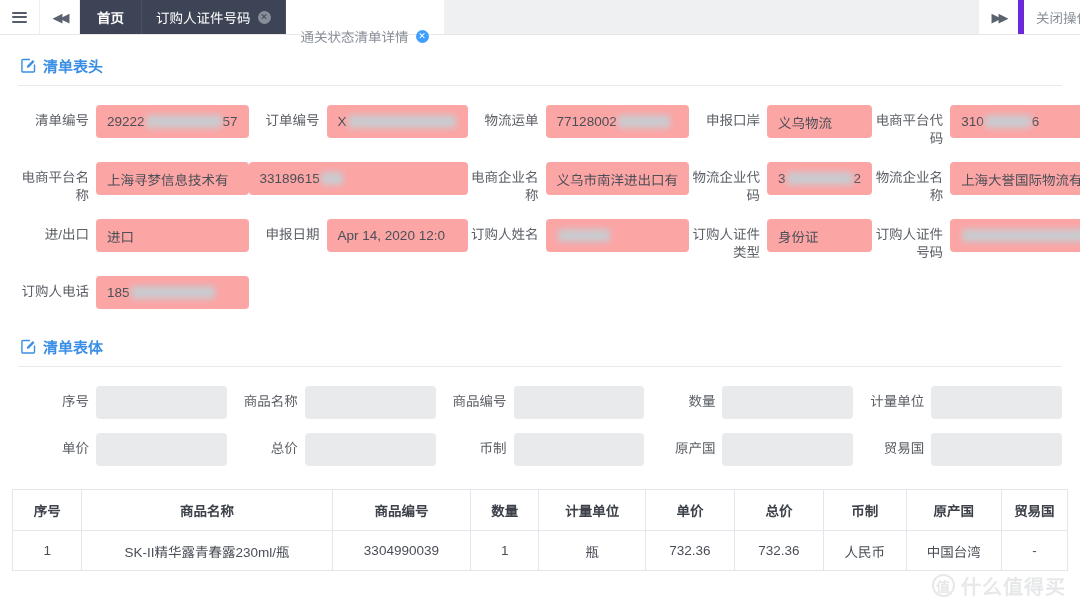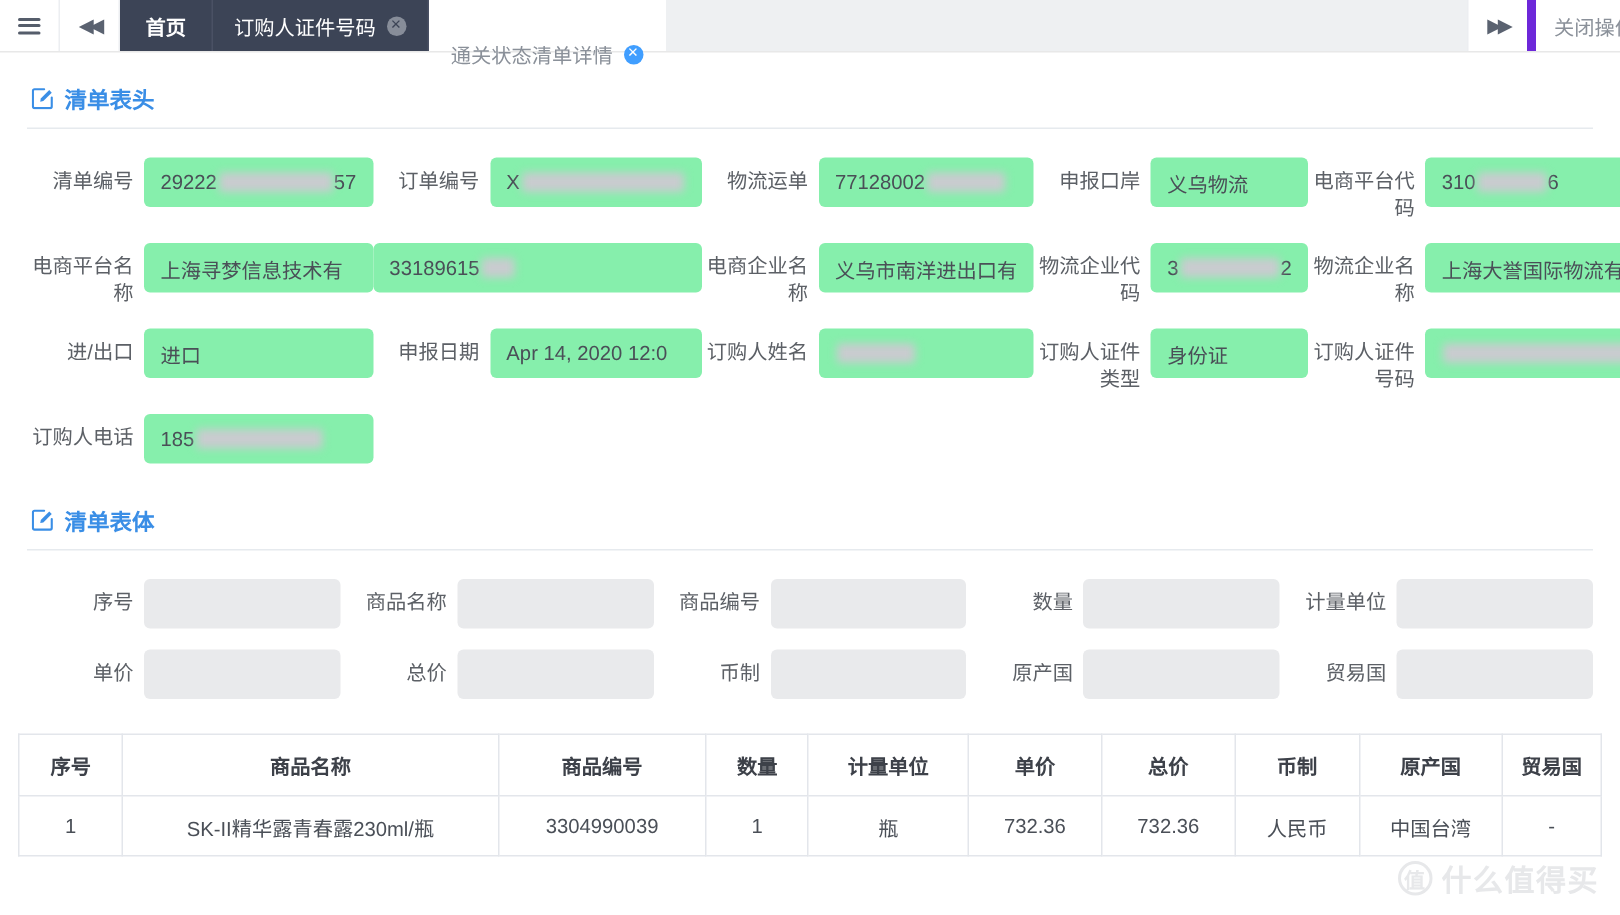--- a/index.html
+++ b/index.html
@@ -116,21 +116,21 @@
     color: #5c6066;
     line-height: 18px;
     padding-top: 7px;
     padding-right: 7px;
     word-break: break-all;
   }
   .field .box {
     flex: 1 1 auto;
     min-width: 0;
     height: 33px;
-    background: #86efac;
+    background: #fca5a5;
     border-radius: 4px;
     display: flex; align-items: center;
     padding: 0 11px;
     font-size: 13.5px;
     color: #4a4f57;
     white-space: nowrap;
     overflow: hidden;
   }
   .field .box.empty { background:#e9eaec; }
 

